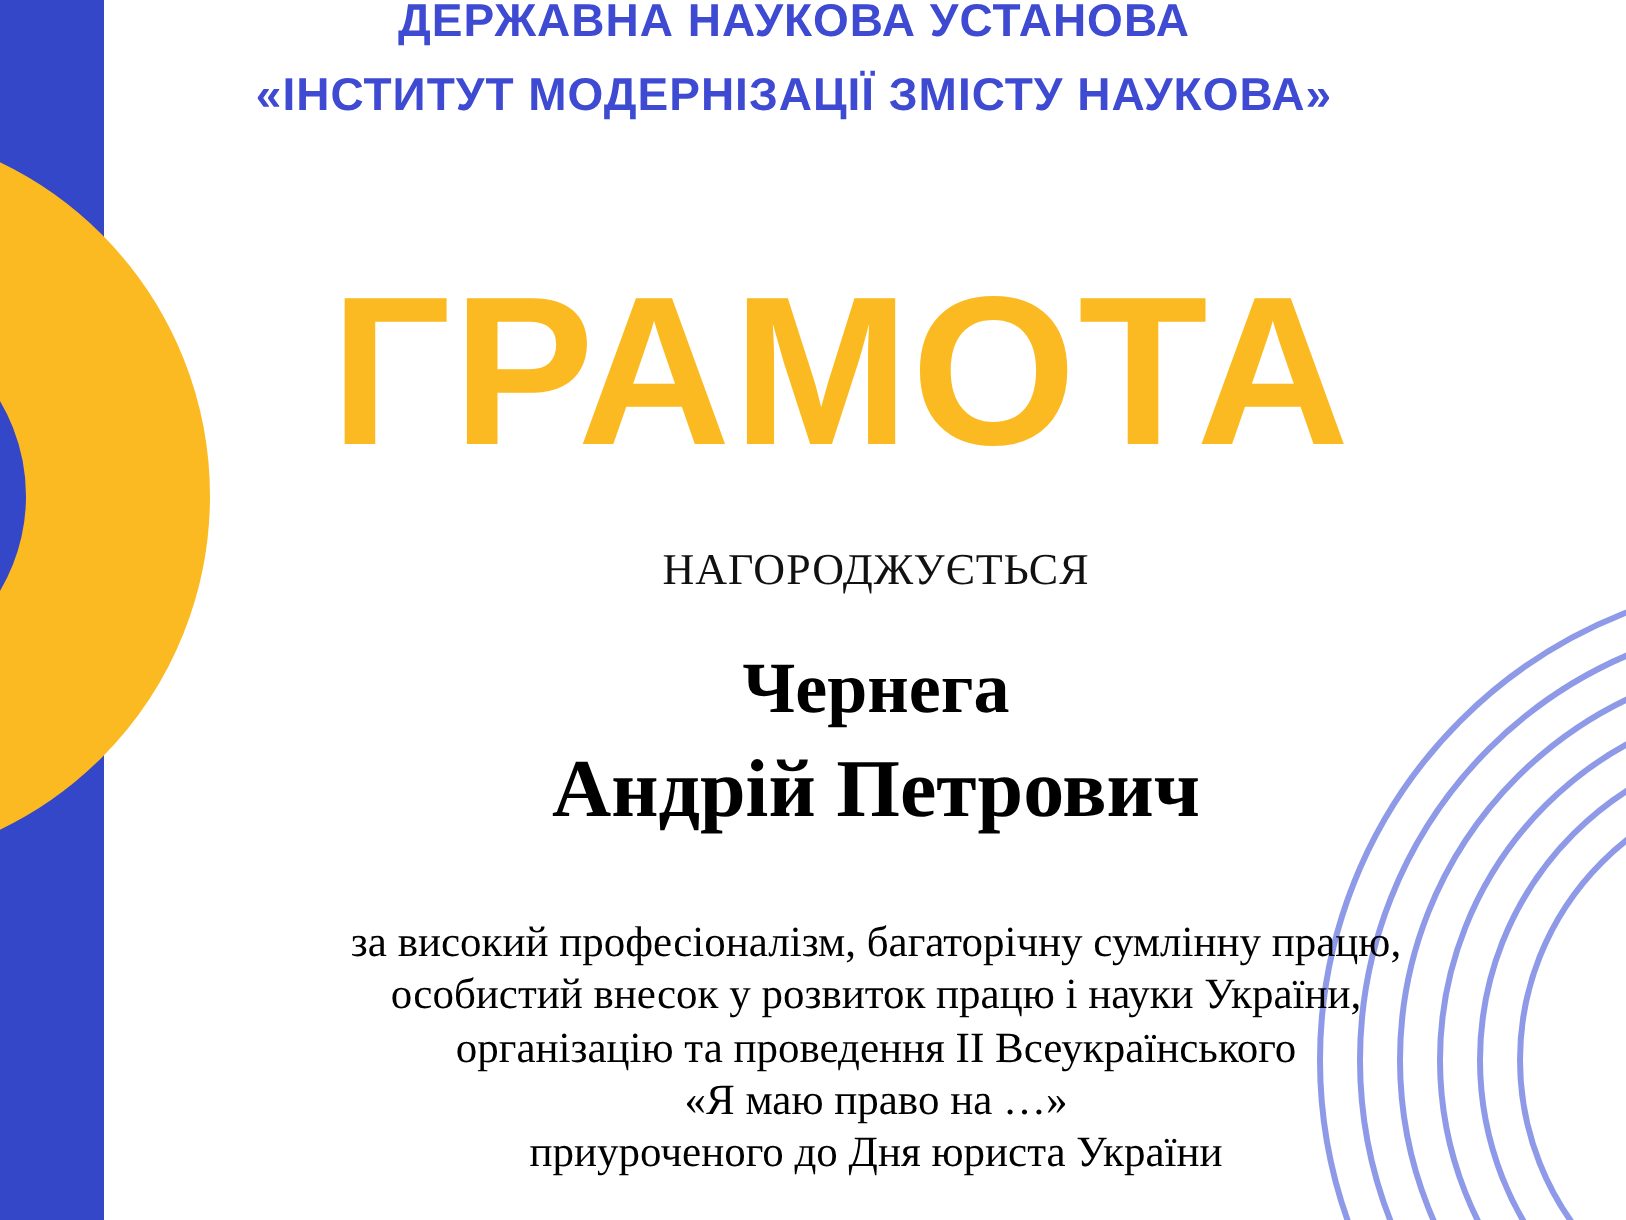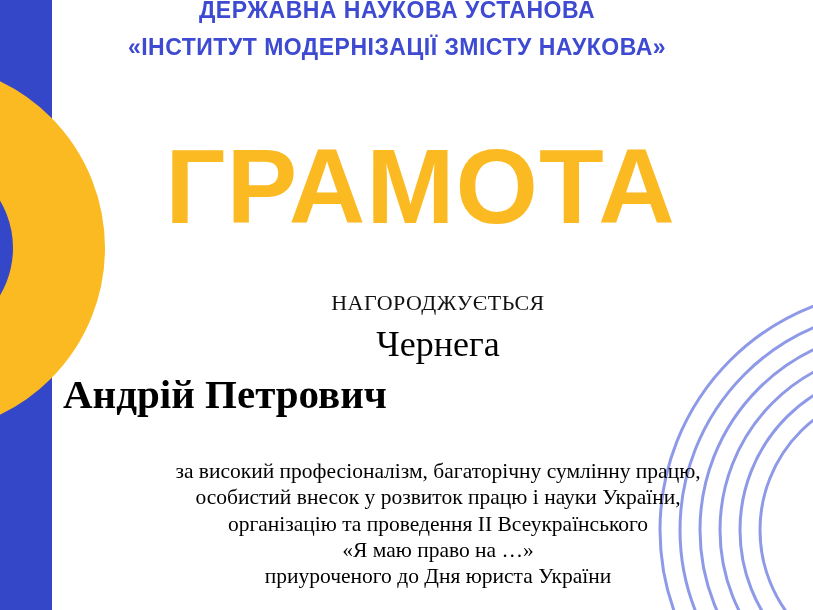--- a/index.html
+++ b/index.html
@@ -55,44 +55,45 @@
     color: #fcba22;
     font-family: "Liberation Sans", sans-serif;
     font-weight: bold;
     font-size: 106px;
     line-height: 106px;
     letter-spacing: 1px;
     z-index: 3;
   }
   .award-label {
     position: absolute;
-    left: 63px; top: 291px;
+    left: 63px; top: 273px;
     width: 750px;
     text-align: center;
     color: #111111;
     font-size: 22px;
     line-height: 24px;
     letter-spacing: 0.5px;
     z-index: 3;
   }
   .surname {
     position: absolute;
     left: 63px; top: 324px;
     width: 750px;
     text-align: center;
     color: #000000;
-    font-weight: normal;
+    font-weight: bold;
     font-size: 36px;
     line-height: 40px;
     z-index: 3;
   }
   .fullname {
     position: absolute;
     left: 63px; top: 371px;
     width: 750px;
+    text-align: center;
     color: #000000;
     font-weight: bold;
     font-size: 41px;
     line-height: 46px;
     z-index: 3;
   }
   .reason {
     position: absolute;
     left: 63px; top: 430px;
     width: 750px;

